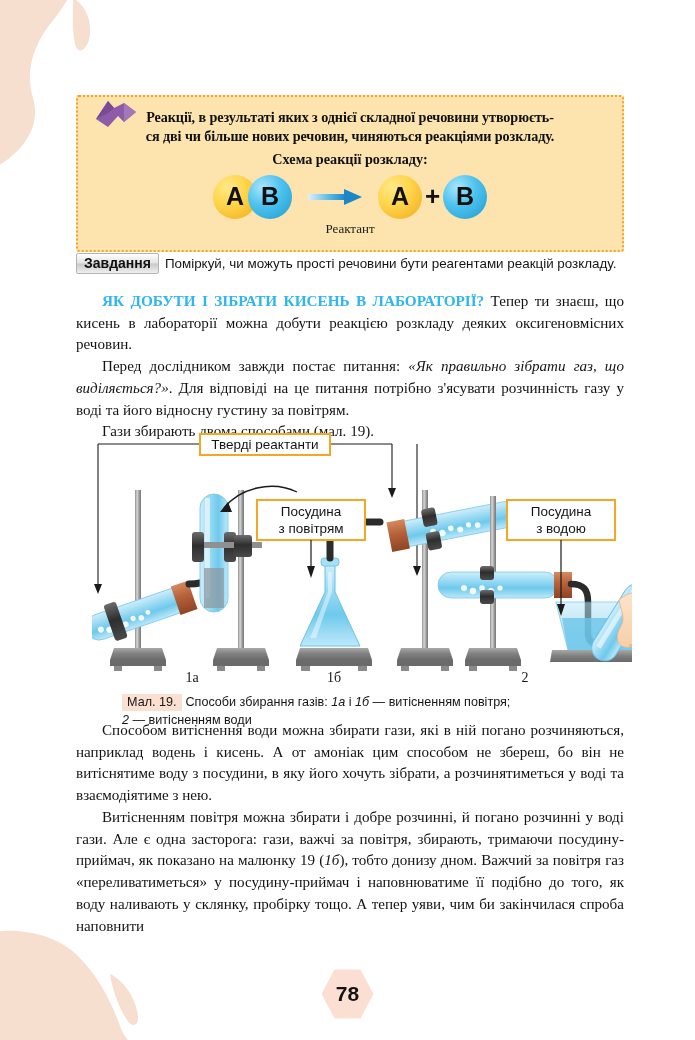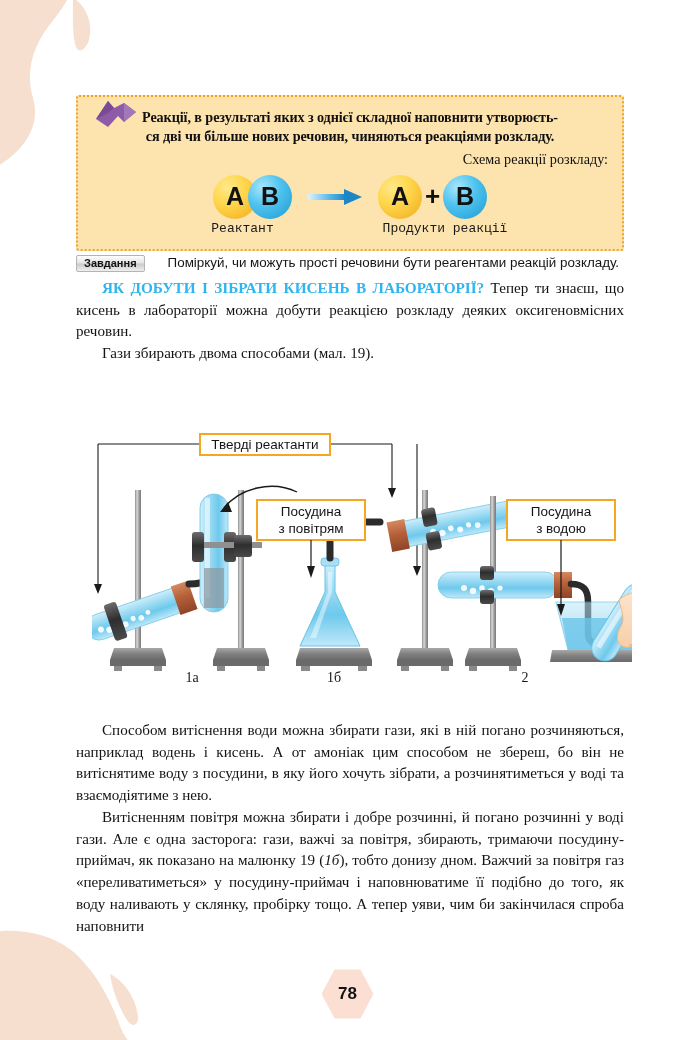--- a/index.html
+++ b/index.html
@@ -38,23 +38,23 @@
     font-size: 14.2px;
     line-height: 1.36;
     text-align: center;
     color: #101010;
     letter-spacing: -0.1px;
   }
   #definition-text .ital { }
   #scheme-label {
     margin-top: 4px;
     font-family: "Liberation Serif", serif;
-    font-weight: normal;
+    font-weight: bold;
     font-size: 14.2px;
-    text-align: right;
+    text-align: center;
     color: #101010;
   }
   #purple-arrow {
     position: absolute;
     left: 16px; top: 0px;
     width: 44px; height: 34px;
   }
 
   
   #scheme {
@@ -84,21 +84,21 @@
   #scheme .plus {
     font-family: "Liberation Sans", sans-serif;
     font-size: 26px; font-weight: bold; color: #111;
     padding: 0 3px;
   }
   #scheme-arrow { margin: 0 16px; width: 54px; height: 16px; }
   #scheme-captions {
     display: flex;
     justify-content: center;
     margin-top: 2px;
-    font-family: Liberation Mono, monospace;
+    font-family: Liberation Serif, serif;
     font-size: 13px;
     color: #1a1a1a;
     align-items: flex-end;
   }
   #cap-reactant { width: 190px; text-align: center; }
   #cap-products { width: 215px; text-align: center; }
 
   
   .body-text {
     position: absolute;
@@ -117,23 +117,23 @@
   #task-row { position: absolute; left: 76px; top: 253px; width: 548px; }
   #task-badge {
     display: inline-block;
     vertical-align: baseline;
     background: linear-gradient(to bottom, #fefefe 0%, #e3e3e3 48%, #c9c9c9 52%, #efefef 100%);
     border: 1px solid #b4b4b4;
     border-radius: 2px;
     padding: 1px 7px 2px 7px;
     font-family: "Liberation Sans", sans-serif;
     font-weight: bold;
-    font-size: 11px;
+    font-size: 14px;
     color: #111;
-    margin-right: 23px;
+    margin-right: 6px;
   }
   #task-text {
     font-family: "Liberation Sans", sans-serif;
     font-size: 13.4px;
     line-height: 1.5;
     color: #151515;
     text-align: justify;
   }
 
   #section-head {
@@ -166,21 +166,21 @@
 
   
   #page-number {
     position: absolute;
     left: 50%; top: 968px;
     transform: translateX(-50%);
     width: 52px; height: 52px;
     display: flex; align-items: center; justify-content: center;
     font-family: "Liberation Sans", sans-serif;
     font-weight: bold;
-    font-size: 17px;
+    font-size: 21px;
     color: #131313;
   }
   #page-number .hexbg {
     position: absolute; inset: 0;
     background: #fbdfd3;
     clip-path: polygon(25% 3%, 75% 3%, 100% 50%, 75% 97%, 25% 97%, 0% 50%);
   }
   #page-number span { position: relative; z-index: 2; }
 </style>
 </head>
@@ -199,21 +199,21 @@
 
   <div id="definition-box">
 
     <svg id="purple-arrow" viewBox="0 0 44 34">
       <path d="M 2,22 L 14,4 L 20,11 L 30,6 L 42,15 L 30,25 L 24,19 L 14,30 Z" fill="#8e5ba8"></path>
       <path d="M 2,22 L 14,4 L 20,11 L 14,16 Z" fill="#7a4a94"></path>
       <path d="M 30,6 L 42,15 L 30,25 Z" fill="#a178b8"></path>
     </svg>
 
     <div id="definition-text">
-      <span>Реакції, в результаті яких з однієї складної наповнити утворюєть-</span><br>
+      <span>Реакції, в результаті яких з однієї складної речовини утворюєть-</span><br>
       <span>ся дві чи більше нових речовин, чиняються </span><span class="ital">реакціями розкладу</span><span>.</span>
     </div>
 
     <div id="scheme-label">Схема реакції розкладу:</div>
 
     <div id="scheme">
       <div class="ball yellow">A</div>
       <div class="ball blue overlap">B</div>
 
       <svg id="scheme-arrow" viewBox="0 0 54 16">
@@ -228,30 +228,30 @@
         <path d="M 36,0 L 54,8 L 36,16 Z" fill="#1c86c6"></path>
       </svg>
 
       <div class="ball yellow">A</div>
       <div class="plus">+</div>
       <div class="ball blue">B</div>
     </div>
 
     <div id="scheme-captions">
       <div id="cap-reactant">Реактант</div>
-      <div id="cap-products">Продукти реакції</div>
     </div>
   </div>
 
   <div id="task-row">
     <span id="task-badge">Завдання</span><span id="task-text">Поміркуй, чи можуть прості речовини бути реагентами реакцій роз­кладу.</span>
   </div>
 
-  <div class="body-text" style="top: 277px;">
+  <div class="body-text" style="top: 290px;">
     <p class="indent"><span id="section-head">ЯК ДОБУТИ І ЗІБРАТИ КИСЕНЬ В ЛАБОРАТОРІЇ?</span><span> Тепер ти знаєш, що кисень в лабораторії можна добути реакцією розкладу деяких оксигеновмісних речовин.</span></p>
+    <p class="indent"><span>Перед дослідником завжди постає питання: </span><span class="ital">«Як правильно зібрати газ, що виділяється?»</span><span>. Для відповіді на це питання потрібно з'ясувати розчинність газу у воді та його відносну густину за повітрям.</span></p>
     <p class="indent">Гази збирають двома способами (мал. 19).</p>
   </div>
 
   <div id="figure">
     <svg viewBox="0 0 540 252" width="540" height="252">
       <defs>
         <linearGradient id="rodG" x1="0" y1="0" x2="1" y2="0">
           <stop offset="0%" stop-color="#8d8d8d"></stop>
           <stop offset="35%" stop-color="#d8d8d8"></stop>
           <stop offset="70%" stop-color="#9a9a9a"></stop>
@@ -465,20 +465,23 @@
       </g>
       <path d="M 469,108 L 469,176" stroke="#1a1a1a" stroke-width="1.2" fill="none"></path>
       <path d="M 465,172 L 473,172 L 469,184 Z" fill="#1a1a1a"></path>
 
       <text x="100" y="250" text-anchor="middle" font-family="Liberation Serif, serif" font-size="14" fill="#141414">1а</text>
       <text x="242" y="250" text-anchor="middle" font-family="Liberation Serif, serif" font-size="14" fill="#141414">1б</text>
       <text x="433" y="250" text-anchor="middle" font-family="Liberation Serif, serif" font-size="14" fill="#141414">2</text>
     </svg>
   </div>
 
+  <div id="caption">
+    <span id="caption-tag">Мал. 19.</span><span>Способи збирання газів: </span><span class="ital">1а</span><span> і </span><span class="ital">1б</span><span> — витісненням повітря;</span><br><span class="ital">2</span><span> — витісненням води</span>
+  </div>
 
   <div class="body-text" style="top: 720px;">
     <p class="indent">Способом витіснення води можна збирати гази, які в ній погано роз­чиняються, наприклад водень і кисень. А от амоніак цим способом не збереш, бо він не витіснятиме воду з посудини, в яку його хочуть зібра­ти, а розчинятиметься у воді та взаємодіятиме з нею.</p>
     <p class="indent"><span>Витісненням повітря можна збирати і добре розчинні, й погано роз­чинні у воді гази. Але є одна засторога: гази, важчі за повітря, збирають, тримаючи посудину-приймач, як показано на малюнку 19 (</span><span class="ital">1б</span><span>), тобто донизу дном. Важчий за повітря газ «переливатиметься» у посудину-приймач і наповнюватиме її подібно до того, як воду наливають у склян­ку, пробірку тощо. А тепер уяви, чим би закінчилася спроба наповнити</span></p>
   </div>
 
   <div id="page-number">
     <div class="hexbg"></div>
     <span>78</span>
   </div>

